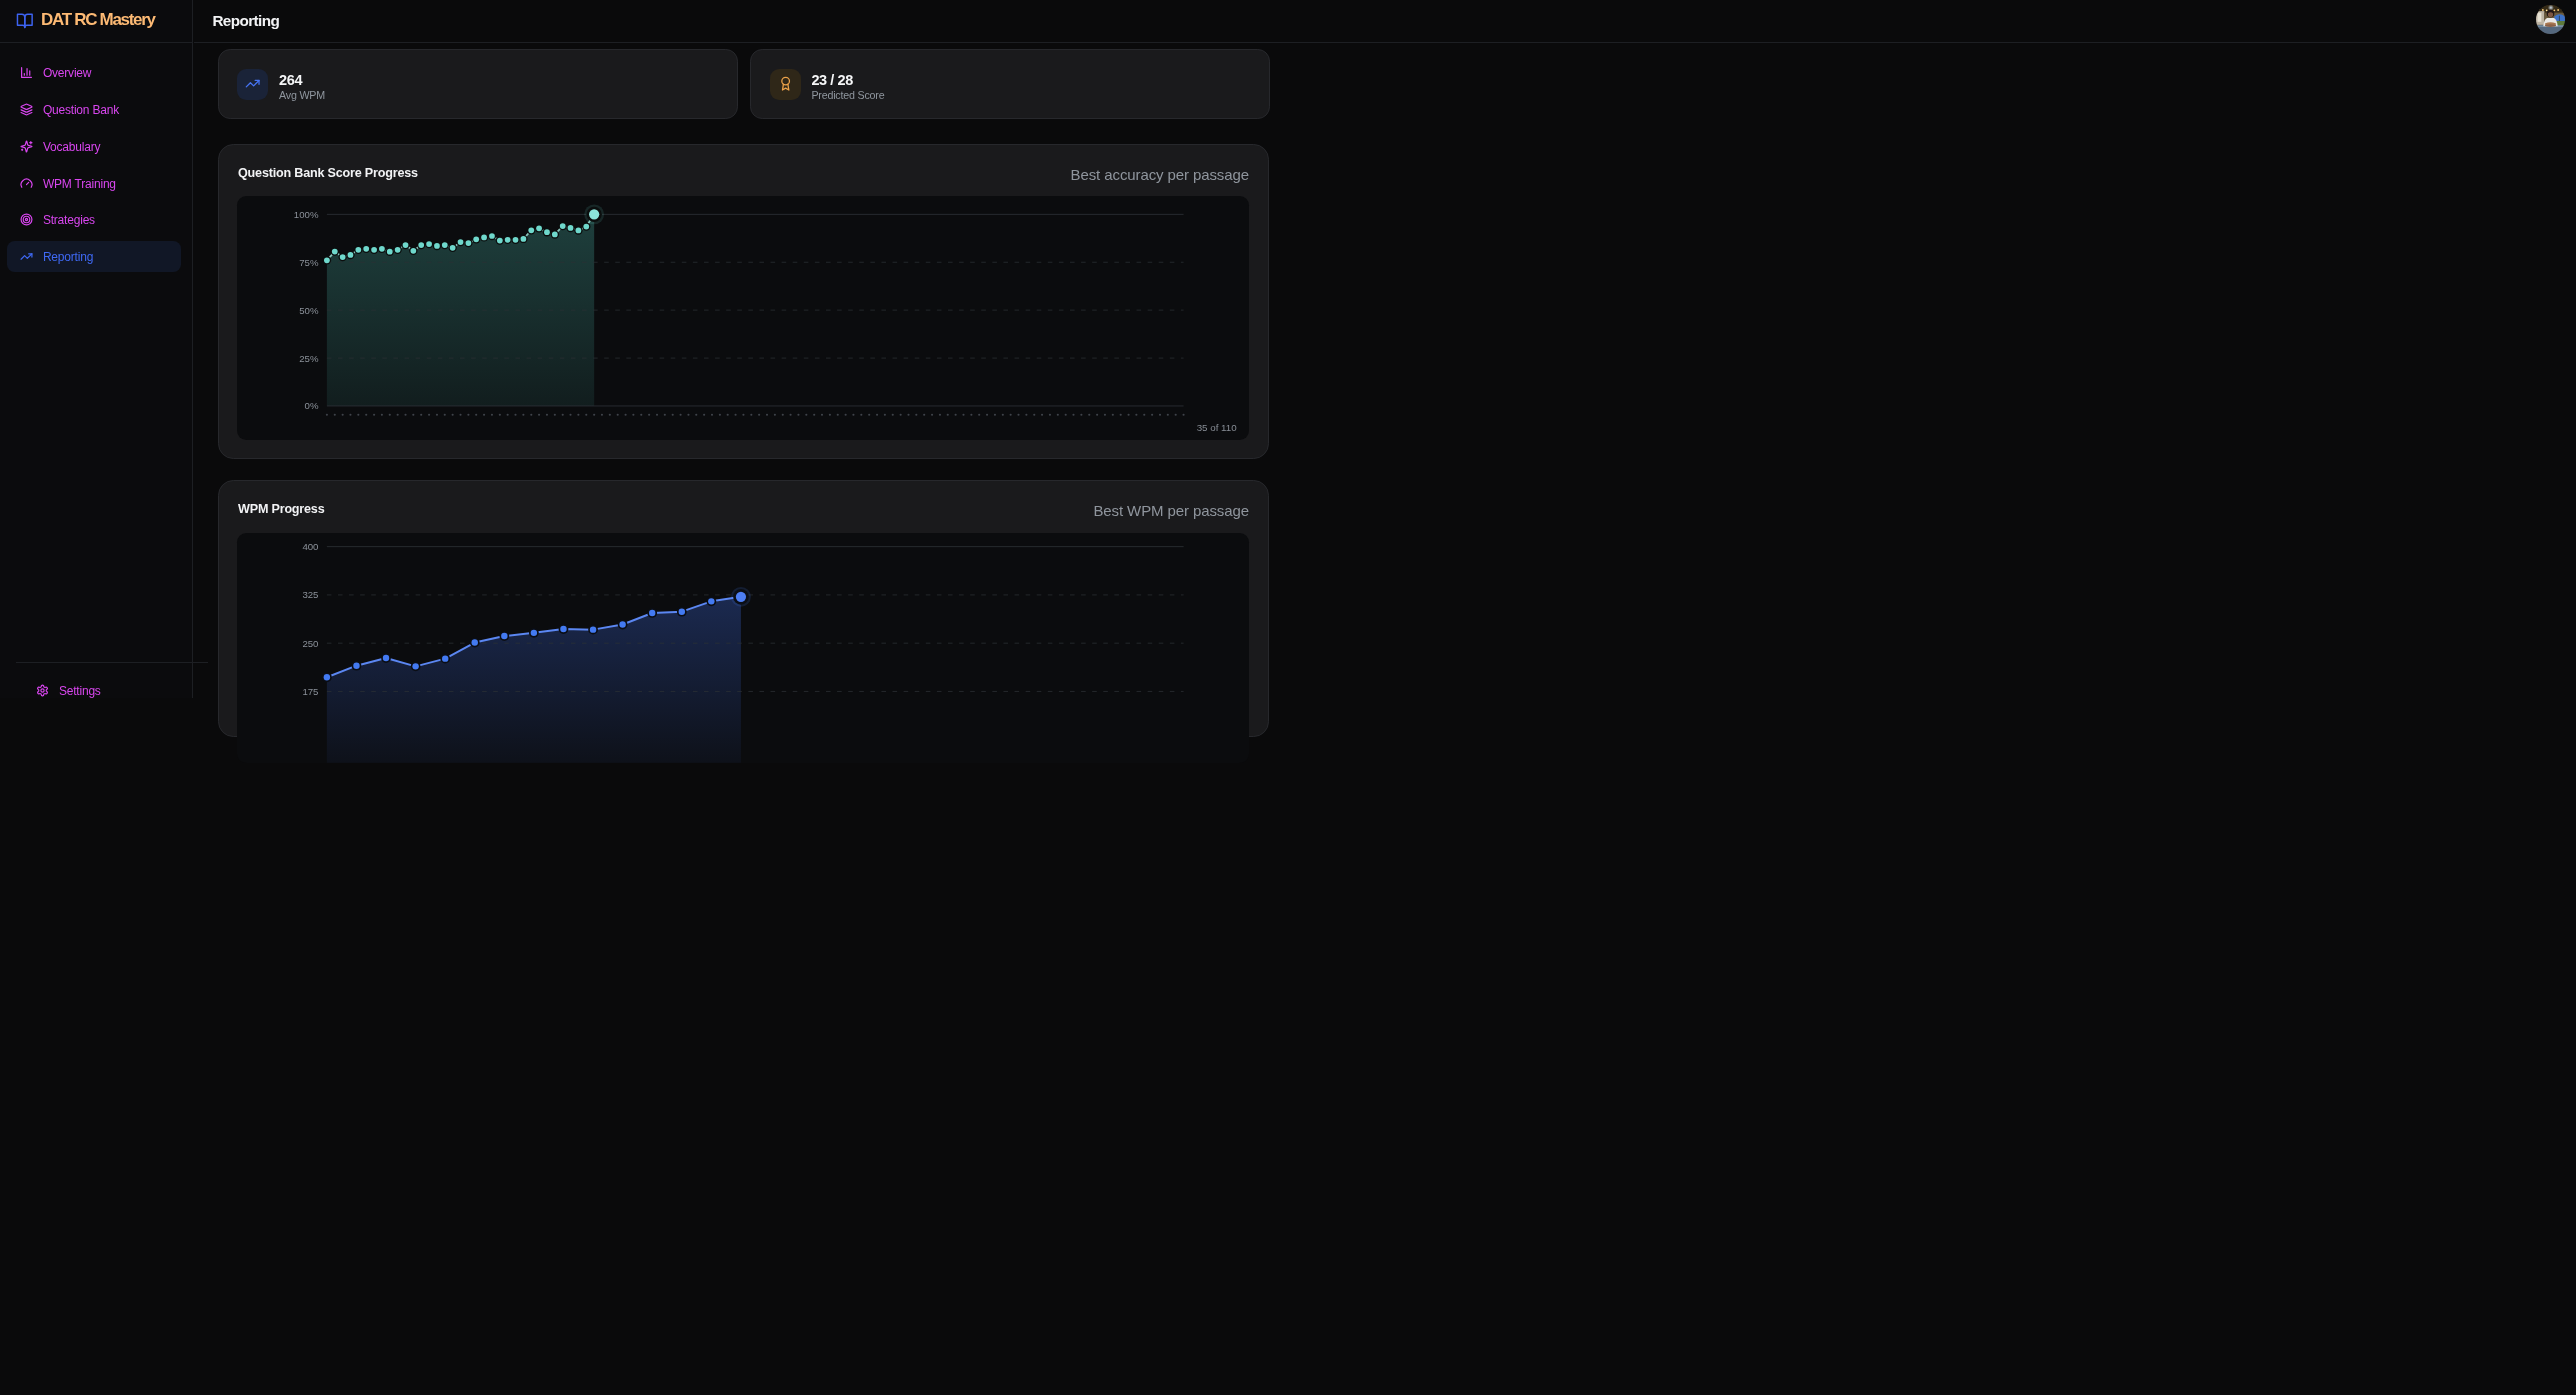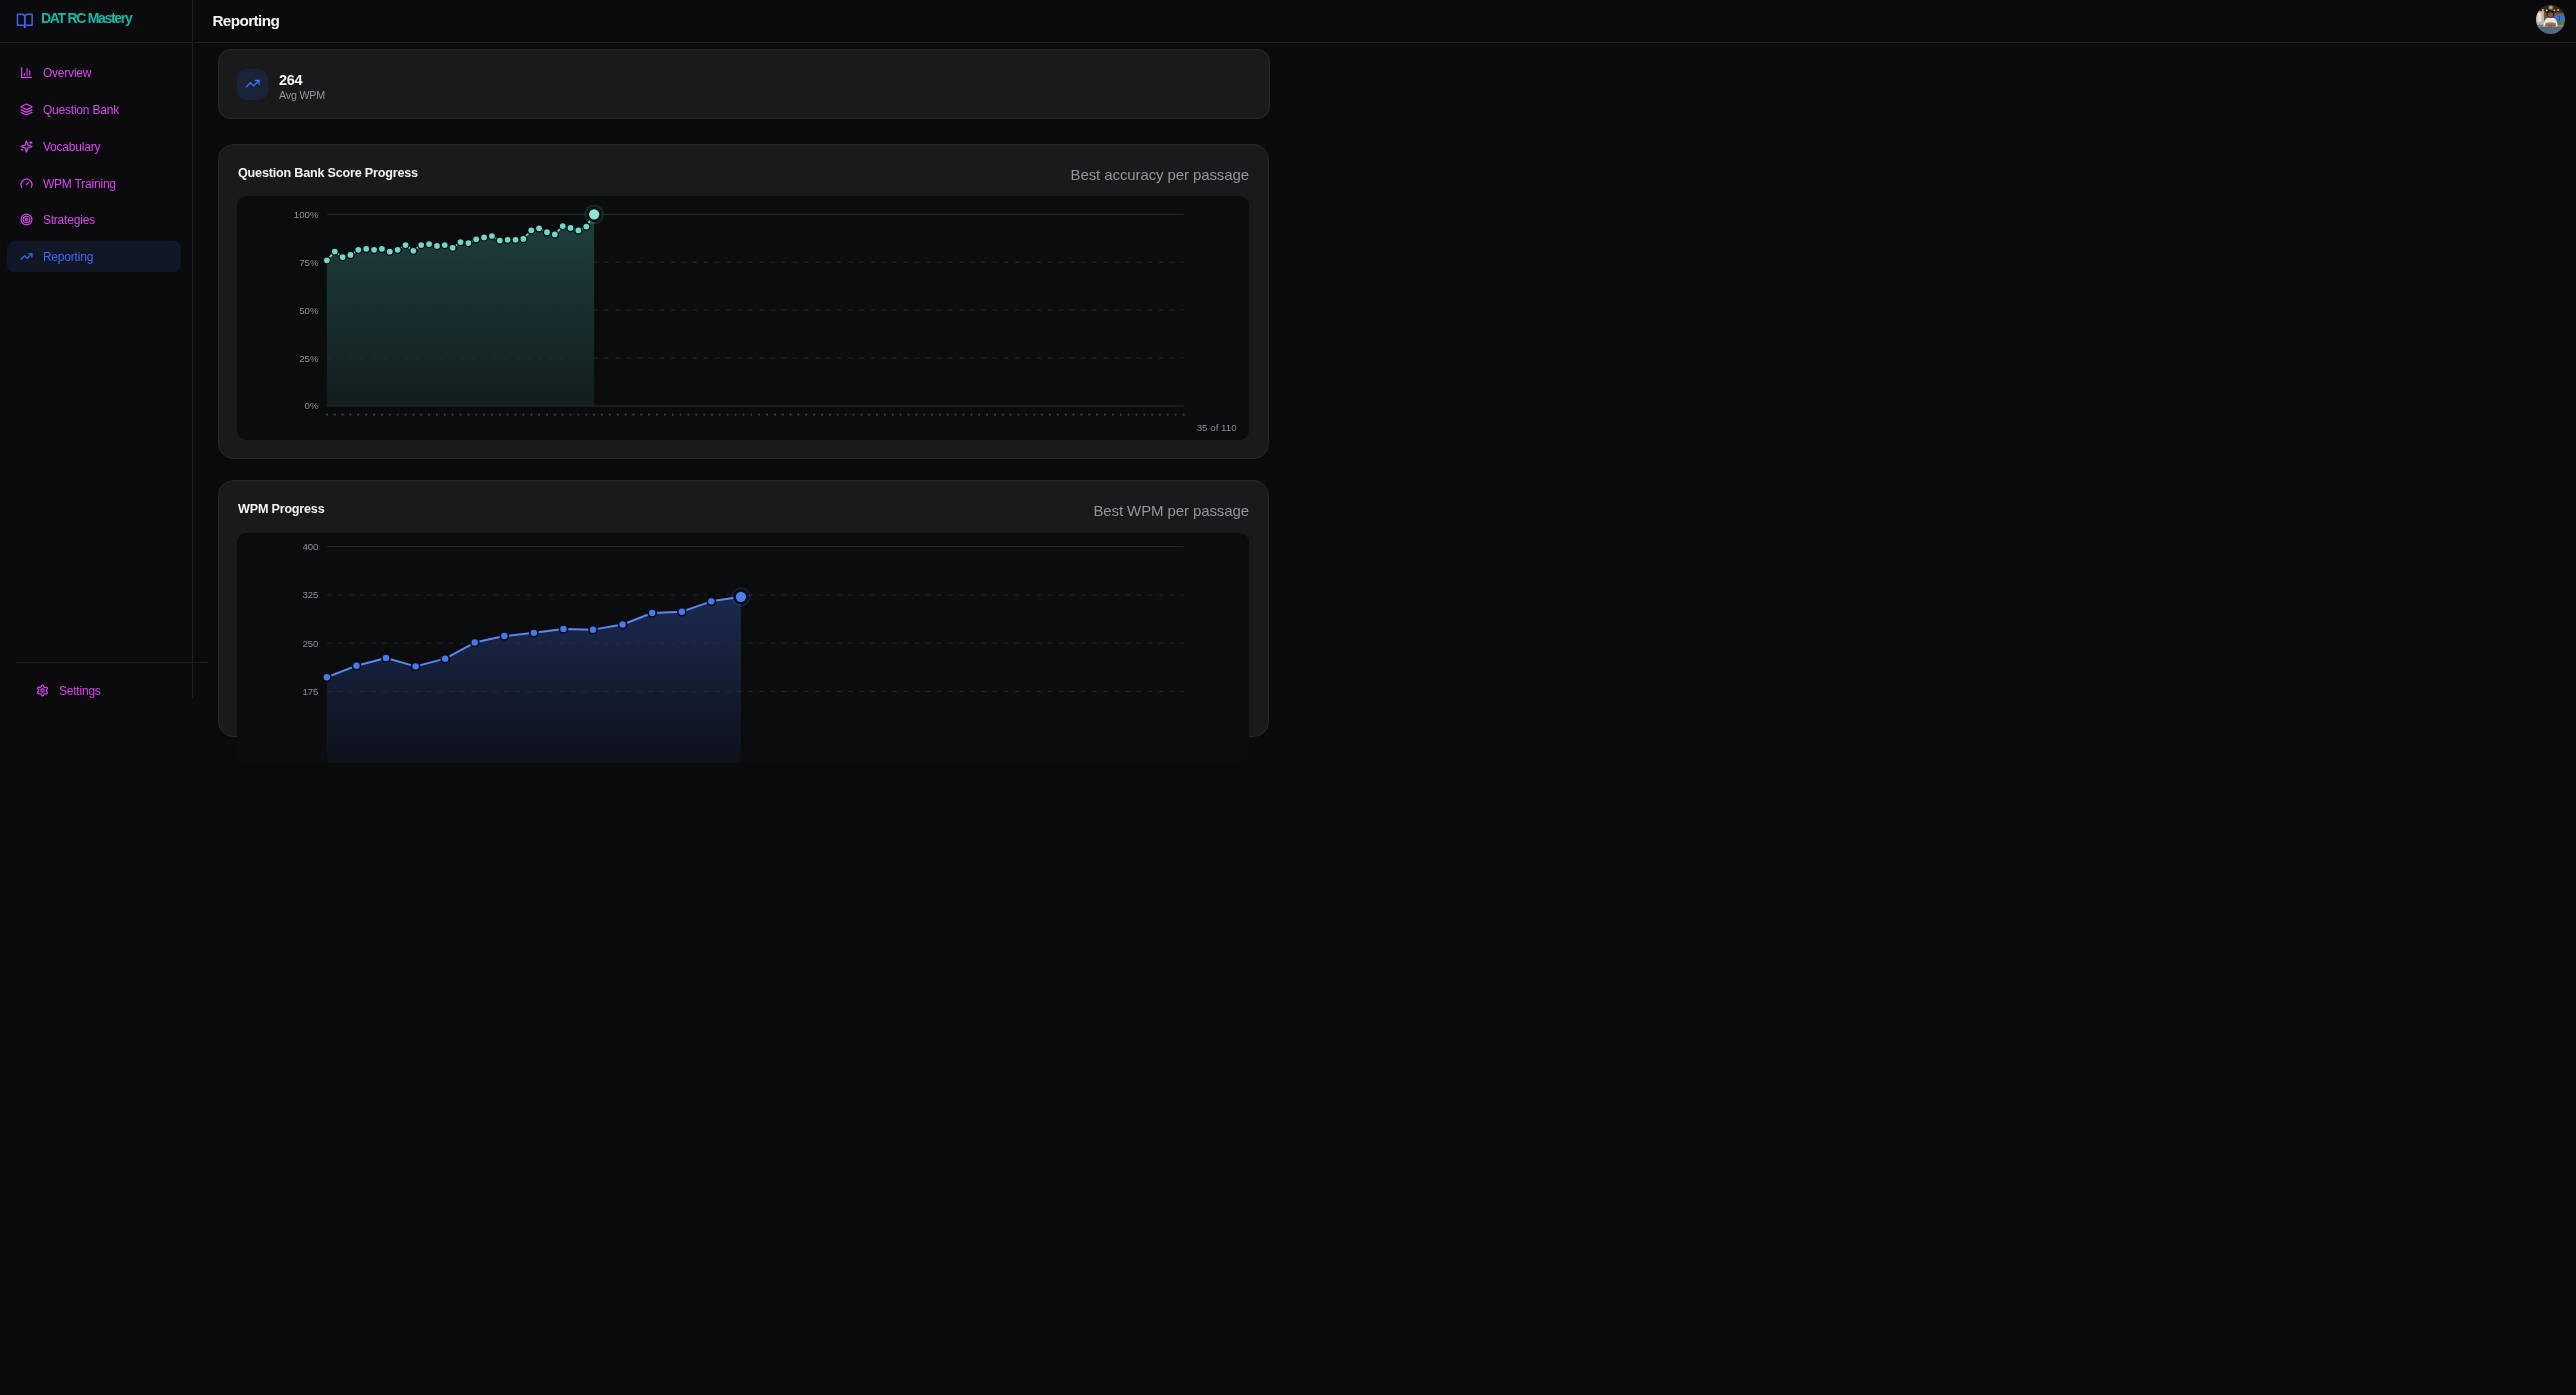--- a/index.html
+++ b/index.html
@@ -3,22 +3,22 @@
 <meta charset="utf-8">
 <style>
   * { margin:0; padding:0; box-sizing:border-box; }
   html,body { width:1288px; height:698px; overflow:hidden; background:#0a0a0b;
     font-family:"Liberation Sans", sans-serif; color:#f2f3f5; }
   
   #sidebar { position:absolute; left:0; top:0; width:193px; height:698px;
     background:#0b0b0d; border-right:0.8px solid #1d1f23; }
   #logo { position:absolute; left:0; top:0; width:100%; height:43px; border-bottom:0.8px solid #1d1f23; }
   #logo svg { position:absolute; left:16px; top:11.5px; }
-  #logo .t { position:absolute; left:41px; top:10.3px; font-size:14px; font-weight:bold;
-    letter-spacing:-1.3px; color:#14b8a6; white-space:nowrap; }
+  #logo .t { position:absolute; left:41px; top:10.3px; font-size:17px; font-weight:bold;
+    letter-spacing:-1.3px; color:#fdba74; white-space:nowrap; }
   .nav { position:absolute; left:6.9px; right:10.7px; height:31px; border-radius:7.7px;
     display:flex; align-items:center; color:#d946ef; font-size:12px; letter-spacing:-0.2px; }
   .nav svg { margin-left:13px; flex:none; }
   .nav span { margin-left:10px; white-space:nowrap; }
   .nav.active { background:#111726; color:#3f69f4; }
   #sfoot { position:absolute; left:16px; top:662px; width:100%; border-top:0.8px solid #1d1f23; }
   
   #header { position:absolute; left:194px; top:0; right:0; height:43px; border-bottom:0.8px solid #1d1f23; }
   #header .t { position:absolute; left:18.4px; top:11.5px; font-size:15.3px; font-weight:bold; letter-spacing:-0.6px; }
   #avatar { position:absolute; right:11.5px; top:4.6px; width:29px; height:29px; border-radius:50%; overflow:hidden; }
@@ -152,20 +152,32 @@
   <div class="scard">
       <div class="chip" style="background:#1a2338;">
         <svg width="15.3" height="15.3" viewBox="0 0 24 24" fill="none" stroke="#4674f4" stroke-width="2" stroke-linecap="round" stroke-linejoin="round">
           <polyline points="22 7 13.5 15.5 8.5 10.5 2 17"></polyline>
           <polyline points="16 7 22 7 22 13"></polyline>
         </svg>
       </div>
       <div class="sval">
         <div class="v">264</div>
         <div class="l">Avg WPM</div>
+      </div>
+    </div>
+  <div class="scard">
+      <div class="chip" style="background:#2f2718;">
+        <svg width="15.3" height="15.3" viewBox="0 0 24 24" fill="none" stroke="#eca24a" stroke-width="2" stroke-linecap="round" stroke-linejoin="round">
+          <circle cx="12" cy="8" r="6"></circle>
+          <path d="M15.477 12.89 17 22l-5-3-5 3 1.523-9.11"></path>
+        </svg>
+      </div>
+      <div class="sval">
+        <div class="v">23 / 28</div>
+        <div class="l">Predicted Score</div>
       </div>
     </div>
   </div>
 <div class="ccard" style="top:144px; height:315px;">
   <div class="ct">Question Bank Score Progress</div>
   <div class="cs">Best accuracy per passage</div>
   <div class="panel" style="top:51px; height:244px;"><svg width="1012" height="244" viewBox="0 0 1323 319">
 <defs>
           <linearGradient id="g1" x1="0" y1="24" x2="0" y2="274.5" gradientUnits="userSpaceOnUse">
 <stop offset="0" stop-color="#49b2a6" stop-opacity="0.31"></stop>

